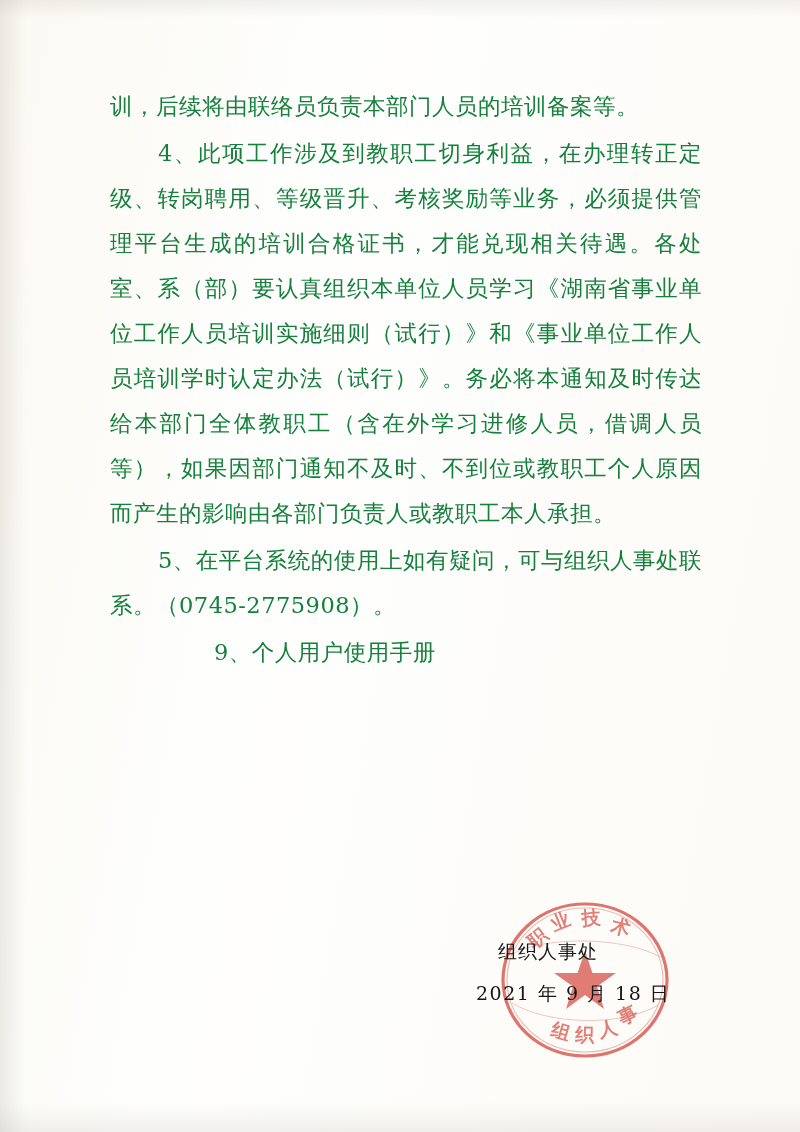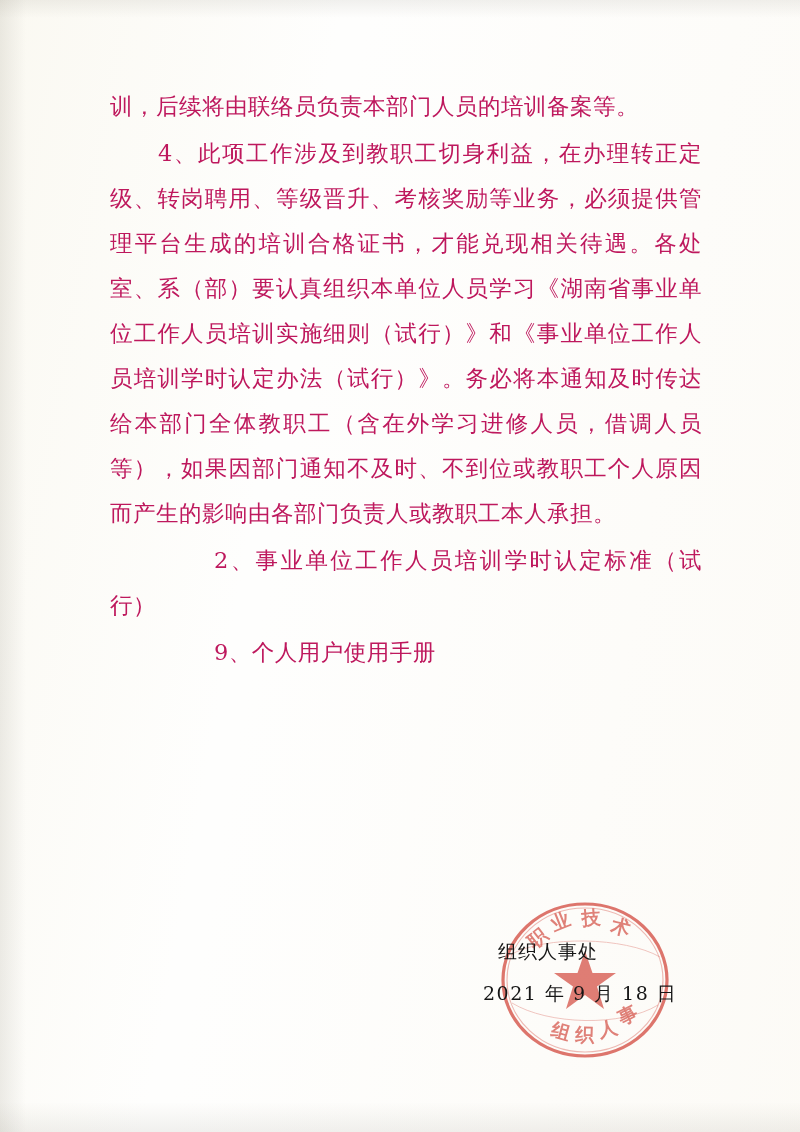--- a/index.html
+++ b/index.html
@@ -36,21 +36,21 @@
     position: absolute;
     left: 110px;
     top: 84px;
     width: 592px;
   }
 
   p.para {
     margin: 0 0 2px 0;
     font-size: 22.5px;
     line-height: 45px;
-    color: #be185d;
+    color: #15803d;
     letter-spacing: 0.5px;
     text-align: justify;
     text-justify: inter-ideograph;
     font-family: "DejaVu Serif", "Liberation Serif", serif;
   }
 
   p.indent-2 { text-indent: 48px; }
   p.indent-att { text-indent: 48px; }
   p.sub-item {
     text-indent: 104px;
@@ -66,21 +66,21 @@
   }
   .sign-line {
     font-size: 19px;
     line-height: 42px;
     color: #161616;
     letter-spacing: 1px;
     position: relative;
     z-index: 3;
   }
   .sign-dept { padding-left: 28px; }
-  .sign-date { padding-left: 6px; letter-spacing: 1.5px; margin-left: 7px; }
+  .sign-date { padding-left: 6px; letter-spacing: 1.5px; }
 
   
   .seal {
     position: absolute;
     left: 490px;
     top: 885px;
     width: 190px;
     height: 190px;
     z-index: 2;
     pointer-events: none;
@@ -113,21 +113,21 @@
 
 <div class="page">
   <div class="paper-tint"></div>
   <div class="edge-shadow-left"></div>
   <div class="edge-shadow-top"></div>
   <div class="edge-shadow-bottom"></div>
 
   <div class="doc-body">
     <p class="para">训，后续将由联络员负责本部门人员的培训备案等。</p>
     <p class="para indent-2">4、此项工作涉及到教职工切身利益，在办理转正定级、转岗聘用、等级晋升、考核奖励等业务，必须提供管理平台生成的培训合格证书，才能兑现相关待遇。各处室、系（部）要认真组织本单位人员学习《湖南省事业单位工作人员培训实施细则（试行）》和《事业单位工作人员培训学时认定办法（试行）》。务必将本通知及时传达给本部门全体教职工（含在外学习进修人员，借调人员等），如果因部门通知不及时、不到位或教职工个人原因而产生的影响由各部门负责人或教职工本人承担。</p>
-    <p class="para sub-item">2、事业单位工作人员培训学时认定标准（试行）</p>
+    <p class="para indent-2">5、在平台系统的使用上如有疑问，可与组织人事处联系。（0745-2775908）。</p>
     <p class="para sub-item">9、个人用户使用手册</p>
   </div>
 
   <div class="seal">
     <svg width="190" height="190" viewBox="0 0 190 190" xmlns="http://www.w3.org/2000/svg">
       <g fill="none" stroke="#cf3b30" stroke-width="3.2" opacity="0.85">
         <ellipse cx="95" cy="95" rx="82" ry="76"></ellipse>
         <ellipse cx="95" cy="95" rx="78" ry="72" stroke-width="1.2" opacity="0.5"></ellipse>
       </g>
       <g fill="#cf3b30" opacity="0.8">

